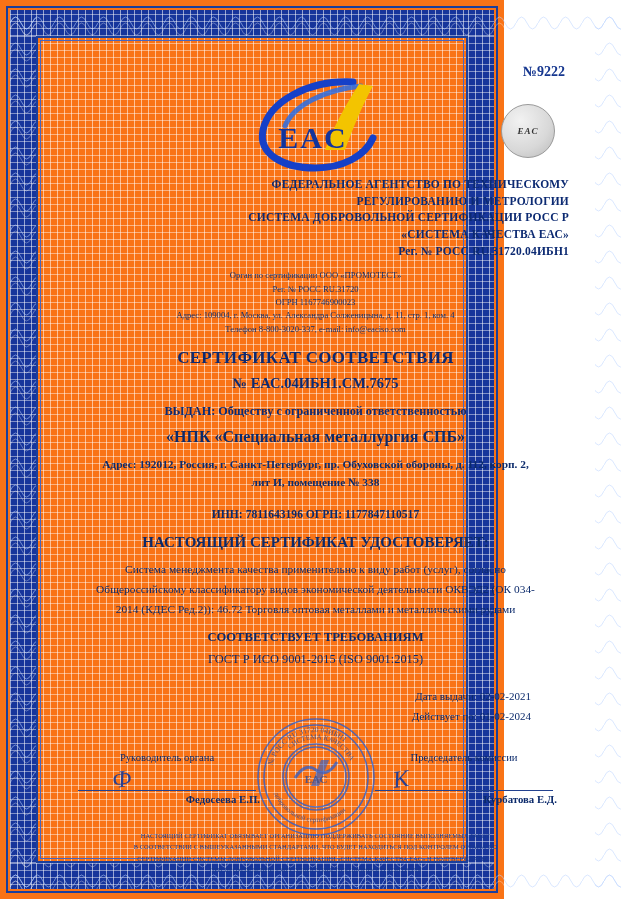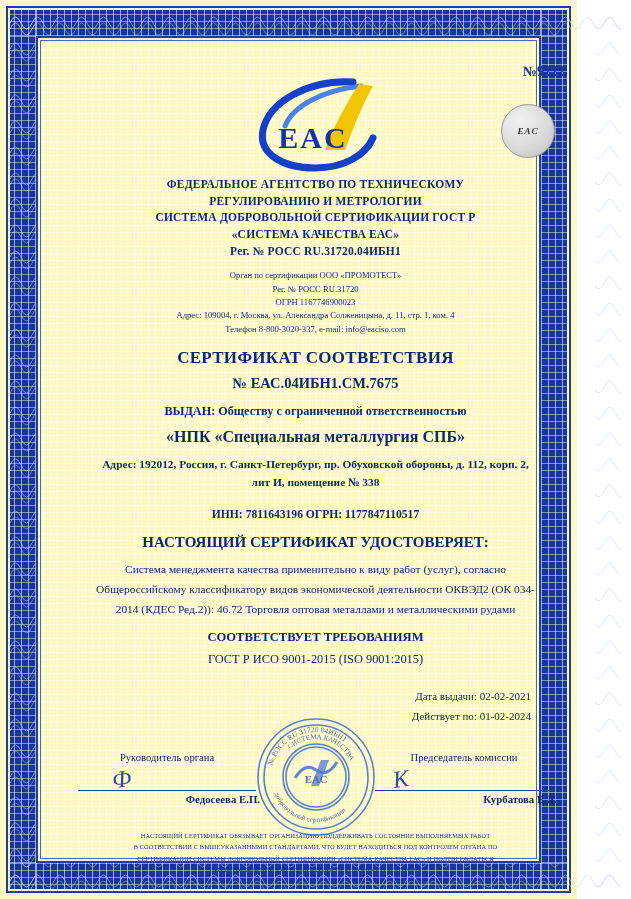--- a/index.html
+++ b/index.html
@@ -11,24 +11,24 @@
     width: 631px;
     height: 899px;
     font-family: "Liberation Serif", serif;
     color: #0b2a6b;
     overflow: hidden;
   }
 
   
   .page {
     position: relative;
-    width: 577px;
+    width: 504px;
     height: 899px;
     box-sizing: border-box;
-    background: #fef9c3;
+    background: #f97316;
     padding-left: 22px;
   }
   .border-outer {
     position: absolute;
     left: 6px; top: 6px; right: 6px; bottom: 6px;
     border: 2px solid #1b3f9c;
     box-sizing: border-box;
   }
   .border-band {
     position: absolute;
@@ -119,21 +119,21 @@
 
   
   .agency {
     font-size: 11.5px;
     font-weight: bold;
     line-height: 1.45;
     letter-spacing: 0.2px;
     color: #0c2a72;
     margin-top: 4px;
   }
-  .agency div { white-space: nowrap; }
+  .agency div { white-space: nowrap; text-align: right; }
 
   .org-block {
     margin-top: 10px;
     font-size: 8.6px;
     line-height: 1.55;
     color: #11306f;
   }
 
   .cert-title {
     margin-top: 12px;
@@ -294,21 +294,21 @@
         <path d="M120,10 C82,14 52,30 44,50" fill="none" stroke="#2a6ee8" stroke-width="5" stroke-linecap="round" opacity="0.85"></path>
         <path d="M118,8 C104,30 92,52 84,74 L104,74 C112,52 122,28 132,10 Z" fill="#f3c400"></path>
         <text x="72" y="72" text-anchor="middle" font-family="'Liberation Serif', serif" font-size="30" font-weight="bold" fill="#12349b" letter-spacing="2">EAC</text>
       </svg>
       <div class="round-stamp-top">ЕАС</div>
     </div>
 
     <div class="agency">
       <div>ФЕДЕРАЛЬНОЕ АГЕНТСТВО ПО ТЕХНИЧЕСКОМУ</div>
       <div>РЕГУЛИРОВАНИЮ И МЕТРОЛОГИИ</div>
-      <div>СИСТЕМА ДОБРОВОЛЬНОЙ СЕРТИФИКАЦИИ ГОСТ Р</div>
+      <div>СИСТЕМА ДОБРОВОЛЬНОЙ СЕРТИФИКАЦИИ РОСС Р</div>
       <div>«СИСТЕМА КАЧЕСТВА ЕАС»</div>
       <div>Рег. № РОСС RU.31720.04ИБН1</div>
     </div>
 
     <div class="org-block">
       <div>Орган по сертификации ООО «ПРОМОТЕСТ»</div>
       <div>Рег. № РОСС RU.31720</div>
       <div>ОГРН 1167746900023</div>
       <div>Адрес: 109004, г. Москва, ул. Александра Солженицына, д. 11, стр. 1, ком. 4</div>
       <div>Телефон 8-800-3020-337, e-mail: info@eaciso.com</div>

